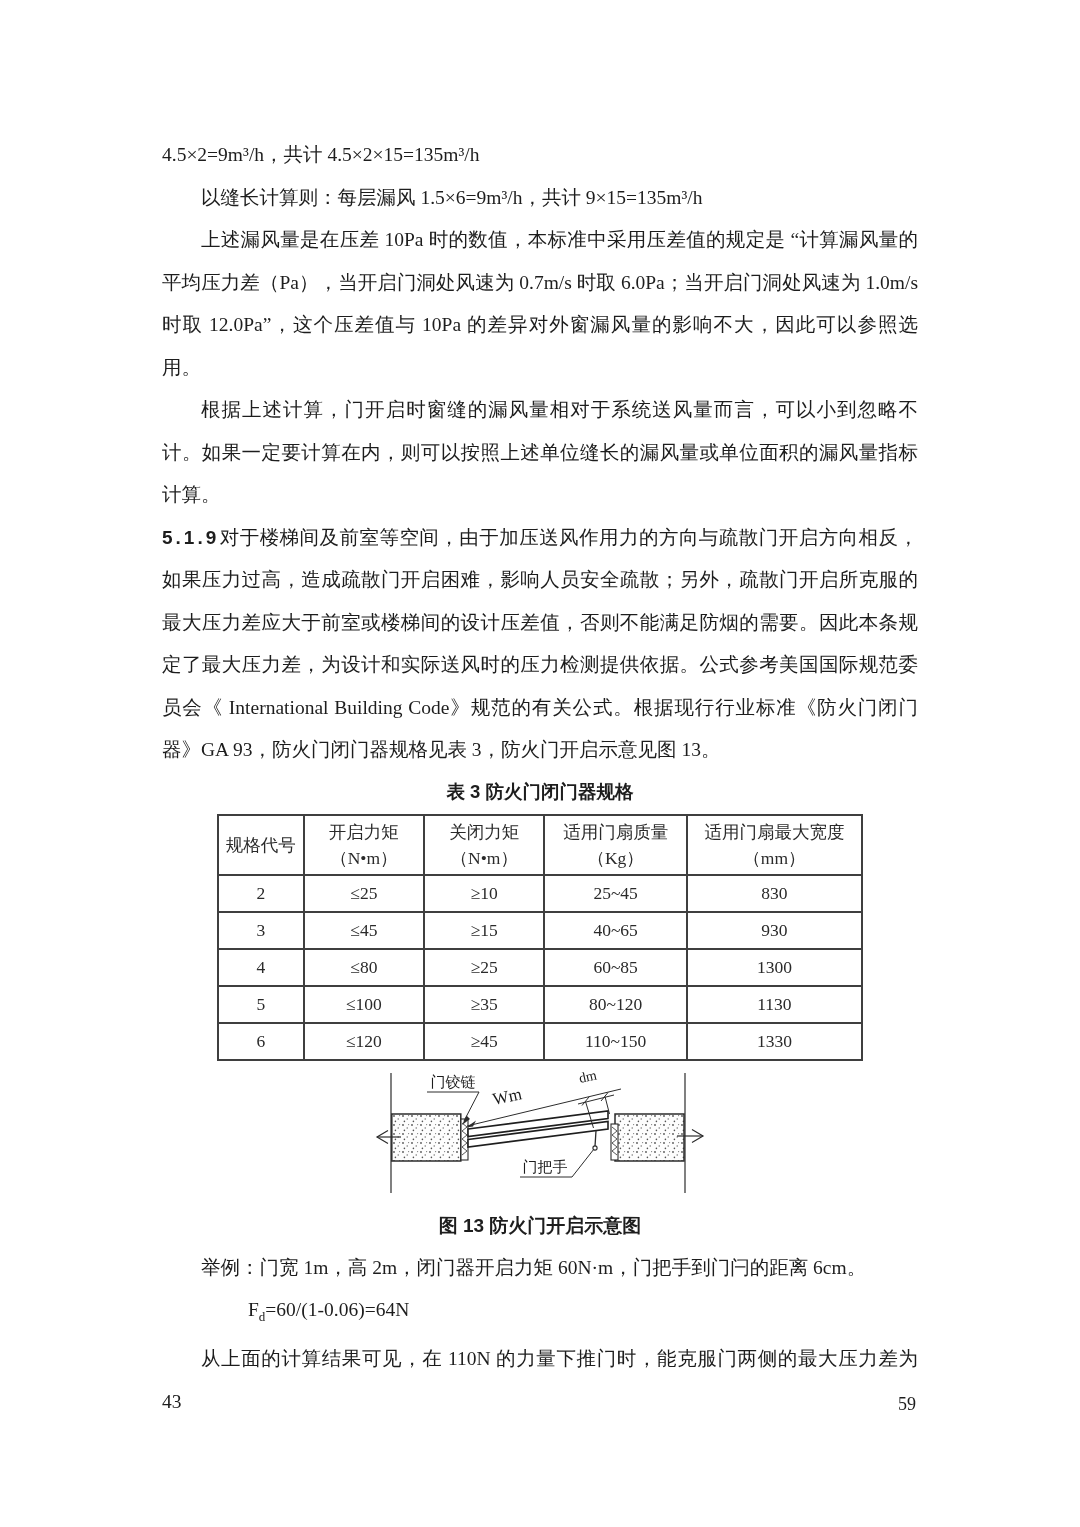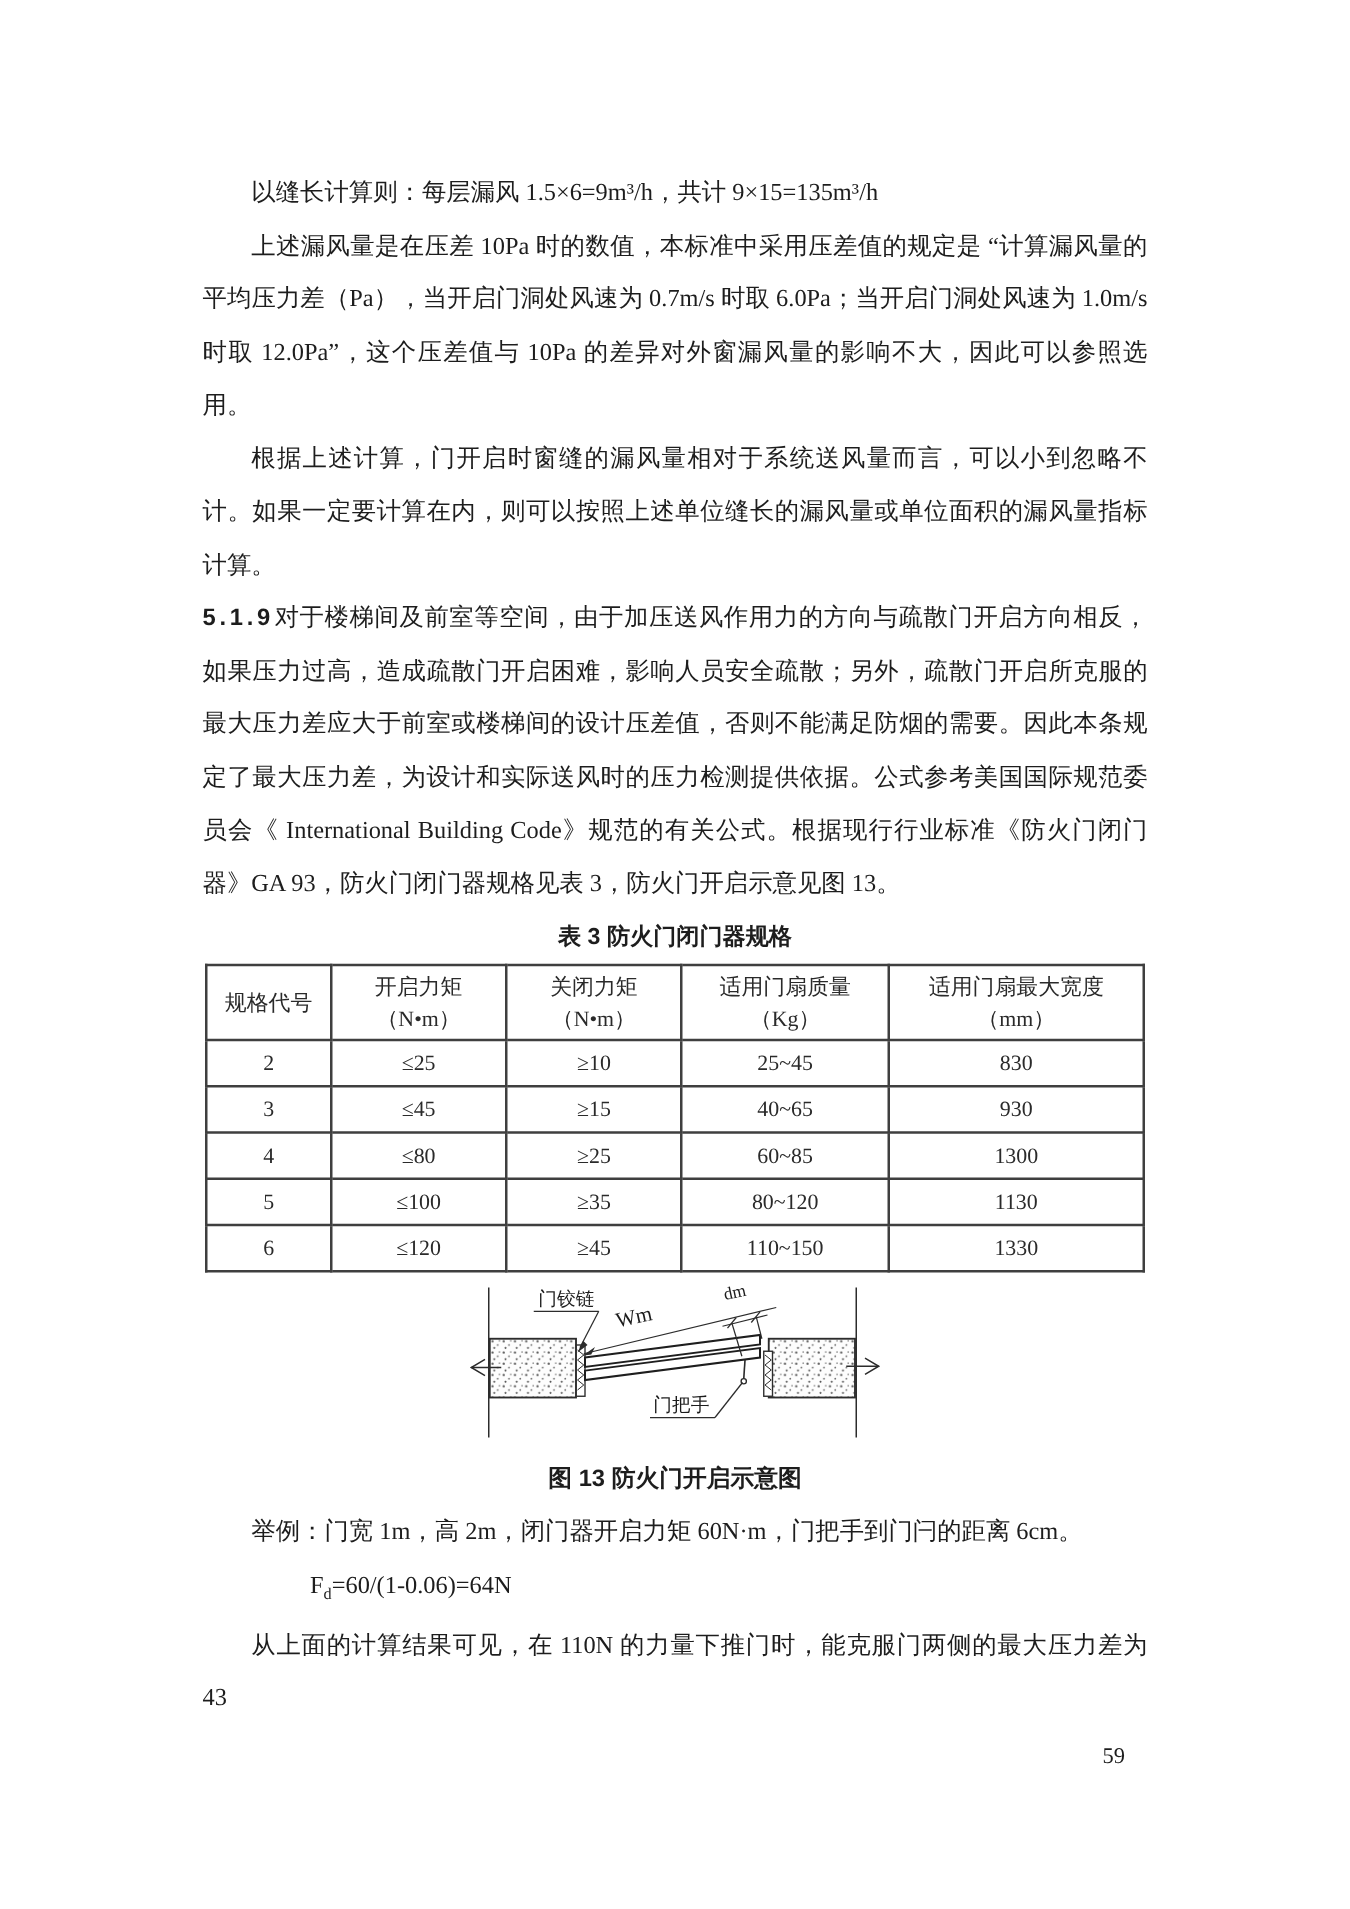--- a/index.html
+++ b/index.html
@@ -24,44 +24,45 @@
   .secnum {
     font-family:"Liberation Sans","DejaVu Sans",sans-serif;
     font-weight:bold; font-size:19px; letter-spacing:3px; 
   }
   sub { font-size:13px; }
   .table-caption {
     text-align:center; font-family:"Liberation Sans","DejaVu Sans",sans-serif;
     font-weight:bold; font-size:18.5px; line-height:40px;
   }
   table.spec {
-    border-collapse:collapse; width:752px; margin:2px auto 0 auto;
+    border-collapse:collapse; width:646px; margin:2px auto 0 auto;
     table-layout:fixed;
   }
   table.spec th, table.spec td {
     border:2px solid #3f3f3f; text-align:center; vertical-align:middle;
     font-weight:normal; font-size:17.5px; color:#2a2a2a; padding:0;
   }
   table.spec thead th { height:58px; }
   table.spec tbody td { height:35px; }
   .hline { line-height:26px; }
   .figure-wrap { width:332px; margin:8px auto 0 auto; }
   .fig-caption {
     text-align:center; font-family:"Liberation Sans","DejaVu Sans",sans-serif;
     font-weight:bold; font-size:19px; line-height:42px;
   }
-  .page-number { position:absolute; right:180px; top:1394px; font-size:18px; color:#1d1d1d; }
+  .page-number { position:absolute; right:164px; top:1394px; font-size:18px; color:#1d1d1d; }
   svg text { font-family:"Liberation Serif","DejaVu Serif",serif; fill:#1c1c1c; }
 </style>
 </head>
 <body>
 
 <div class="page">
   <div class="content">
 
+    <p class="line noindent">4.5×2=9m³/h，共计 4.5×2×15=135m³/h</p>
     <p class="line indent">以缝长计算则：每层漏风 1.5×6=9m³/h，共计 9×15=135m³/h</p>
     <p class="para">上述漏风量是在压差 10Pa 时的数值，本标准中采用压差值的规定是 “计算漏风量的平均压力差（Pa），当开启门洞处风速为 0.7m/s 时取 6.0Pa；当开启门洞处风速为 1.0m/s 时取 12.0Pa”，这个压差值与 10Pa 的差异对外窗漏风量的影响不大，因此可以参照选用。</p>
     <p class="para">根据上述计算，门开启时窗缝的漏风量相对于系统送风量而言，可以小到忽略不计。如果一定要计算在内，则可以按照上述单位缝长的漏风量或单位面积的漏风量指标计算。</p>
     <p class="line section-para"><span class="secnum">5.1.9</span><span>对于楼梯间及前室等空间，由于加压送风作用力的方向与疏散门开启方向相反，如果压力过高，造成疏散门开启困难，影响人员安全疏散；另外，疏散门开启所克服的最大压力差应大于前室或楼梯间的设计压差值，否则不能满足防烟的需要。因此本条规定了最大压力差，为设计和实际送风时的压力检测提供依据。公式参考美国国际规范委员会《 International Building Code》规范的有关公式。根据现行行业标准《防火门闭门器》GA 93，防火门闭门器规格见表 3，防火门开启示意见图 13。</span></p>
 
     <p class="table-caption">表 3 防火门闭门器规格</p>
 
     <table class="spec">
       <colgroup>
         <col style="width:13.3%">

